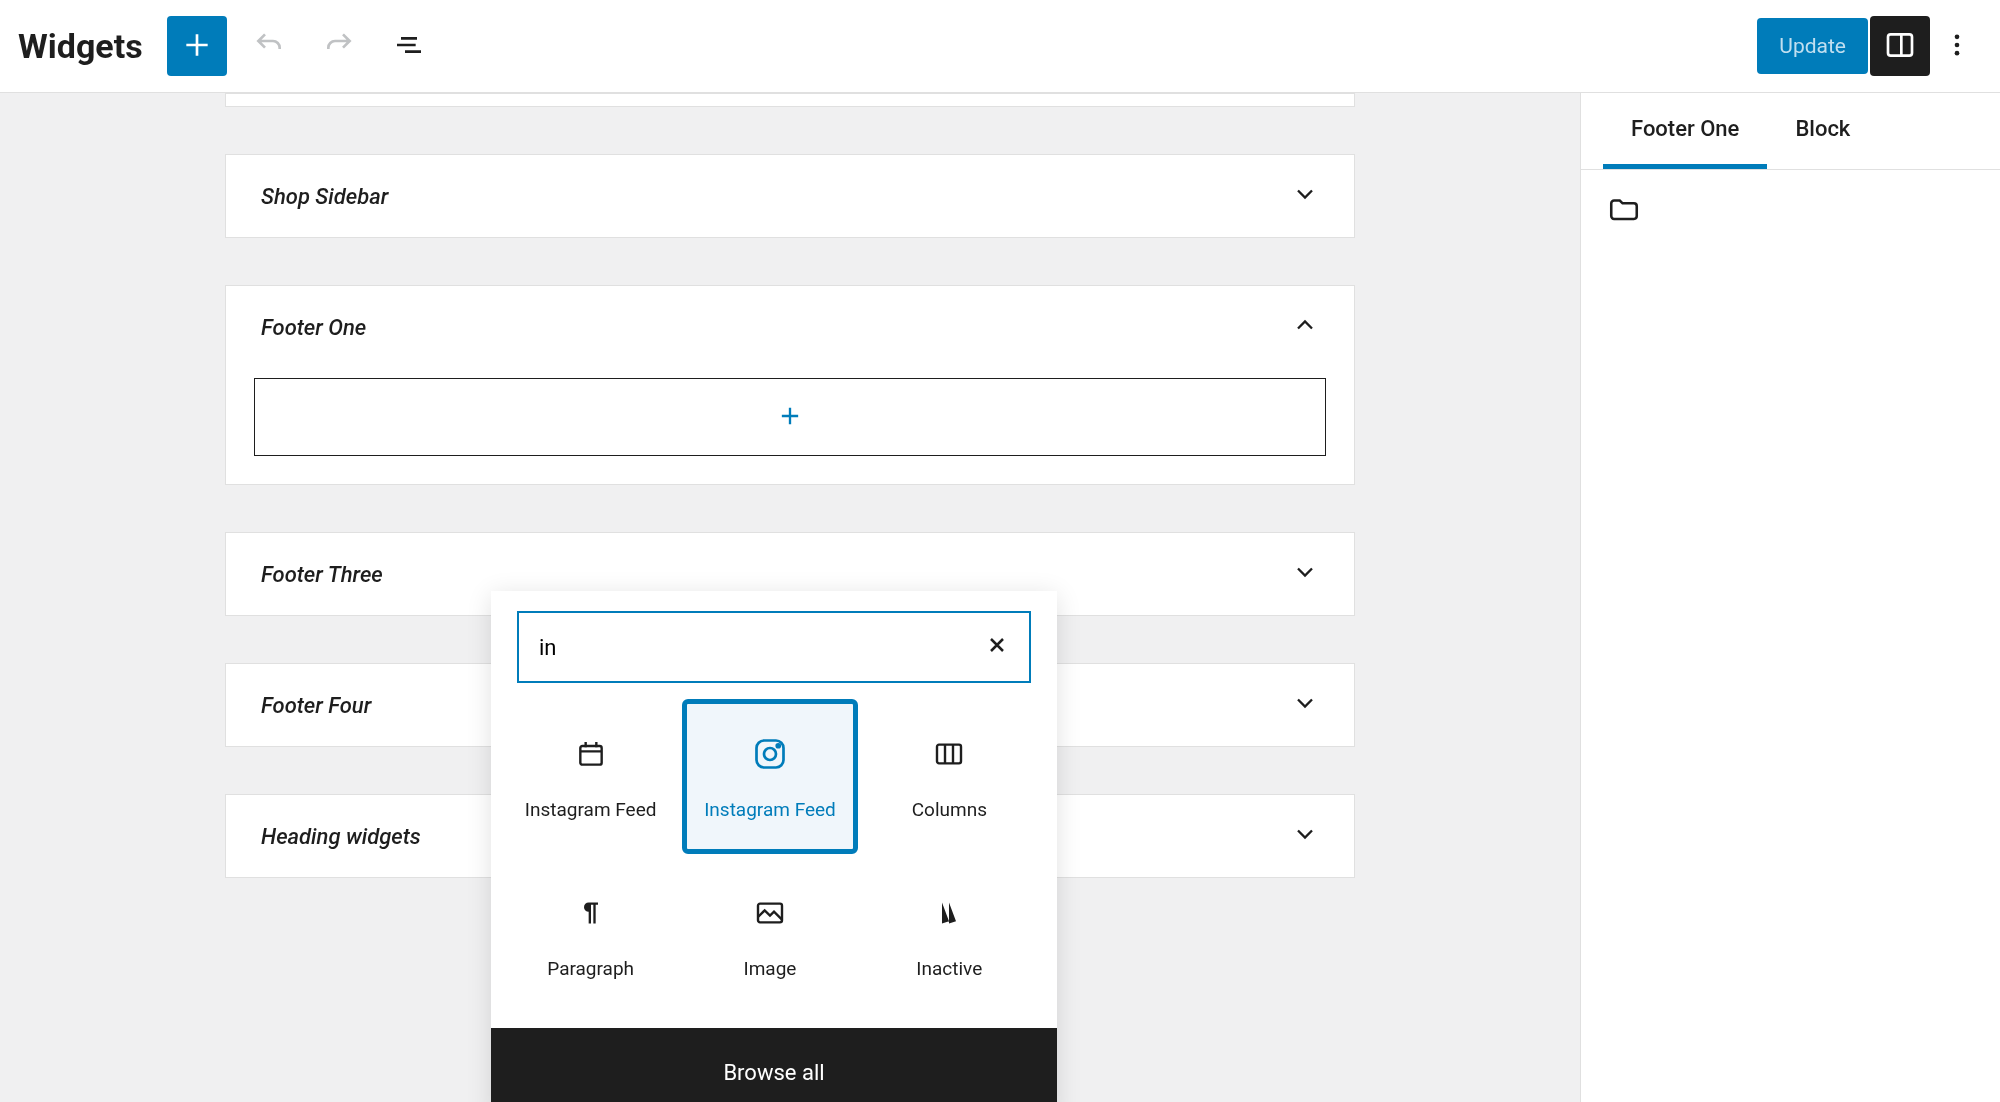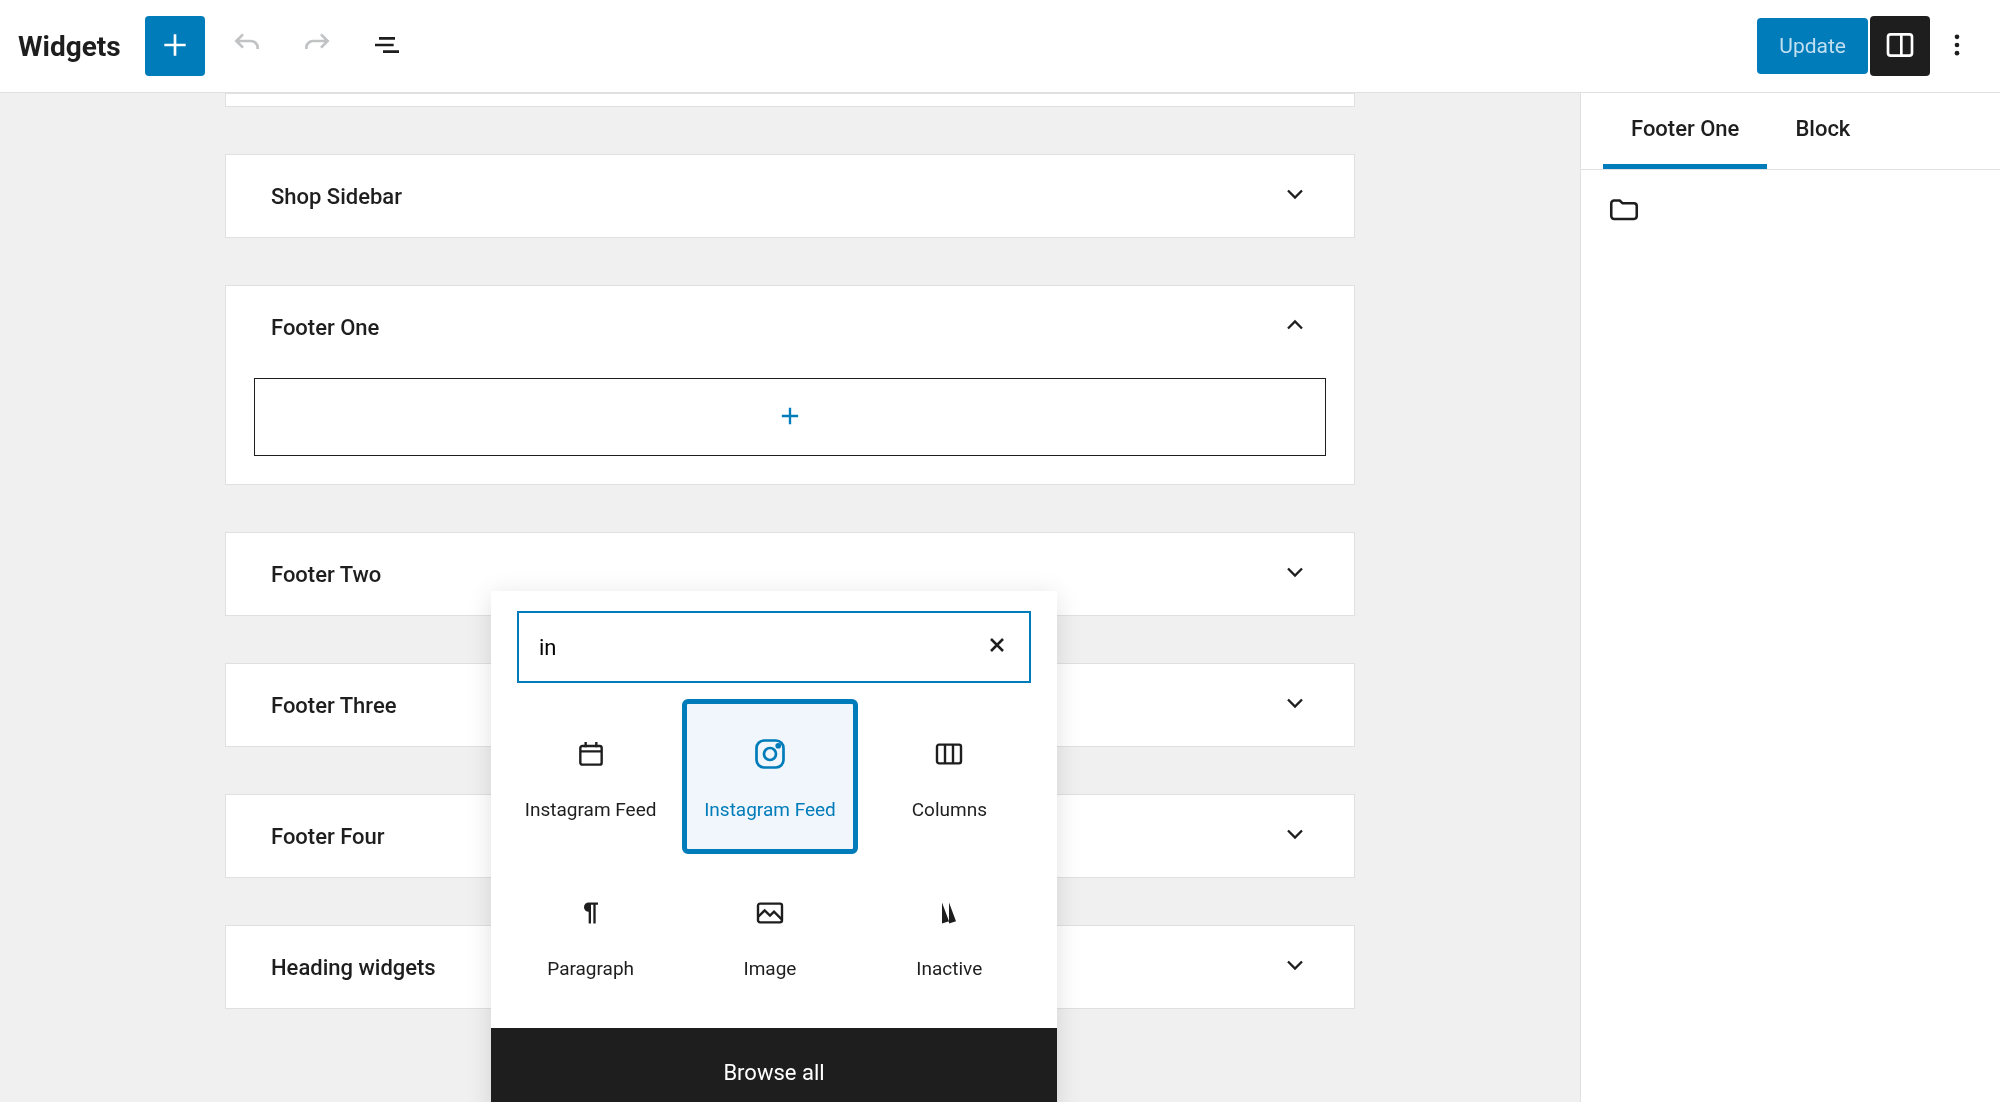--- a/index.html
+++ b/index.html
@@ -21,21 +21,21 @@
       border-bottom: 1px solid #e0e0e0;
       height: 93px;
       padding: 0 18px;
     }
     .topbar-left {
       display: flex;
       align-items: center;
       gap: 14px;
     }
     .page-title {
-      font-size: 28px;
+      font-size: 34px;
       font-weight: 700;
       color: #1e1e1e;
       margin-right: 10px;
     }
     .btn {
       display: flex;
       align-items: center;
       justify-content: center;
       border: none;
       background: transparent;
@@ -131,22 +131,23 @@
     }
     .area {
       background: #fff;
       border: 1px solid #e0e0e0;
       margin-bottom: 47px;
     }
     .area-header {
       display: flex;
       align-items: center;
       justify-content: space-between;
-      padding: 25px 45px;
-      cursor: pointer;
+      padding: 25px 35px;
+      cursor: pointer;
+      font-style: italic;
     }
     .area-title {
       font-size: 22px;
       font-weight: 500;
       color: #1e1e1e;
     }
     .area-chevron {
       color: #1e1e1e;
     }
     .area-content {
@@ -337,30 +338,20 @@
           <button class="add-block-btn">
             <span>
               <svg width="28" height="28" viewBox="0 0 24 24" fill="none" stroke="#007cba" stroke-width="2">
                   <path d="M12 5v14M5 12h14"></path>
                 </svg>
             </span>
           </button>
         </div>
       </div>
 
-      <div class="area">
-        <div class="area-header">
-          <div class="area-title">Footer Two</div>
-          <span class="area-chevron">
-            <svg width="28" height="28" viewBox="0 0 24 24" fill="none" stroke="#1e1e1e" stroke-width="2">
-                <path d="M6 9l6 6 6-6"></path>
-              </svg>
-          </span>
-        </div>
-      </div>
 
       <div class="area">
         <div class="area-header">
           <div class="area-title">Footer Three</div>
           <span class="area-chevron">
             <svg width="28" height="28" viewBox="0 0 24 24" fill="none" stroke="#1e1e1e" stroke-width="2">
                 <path d="M6 9l6 6 6-6"></path>
               </svg>
           </span>
         </div>

